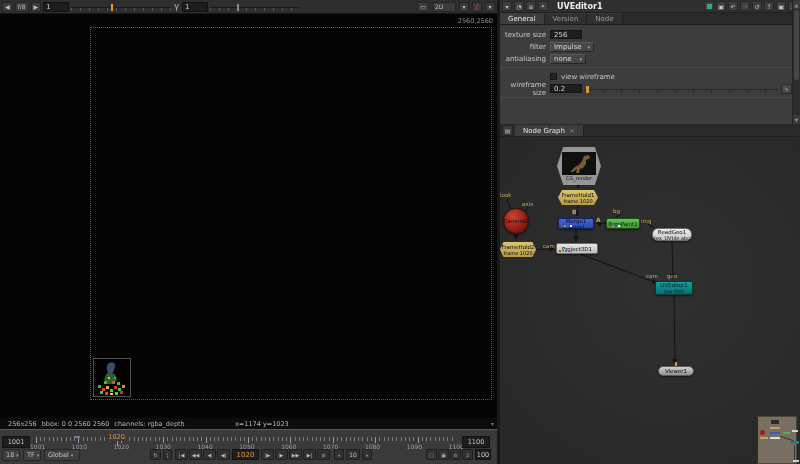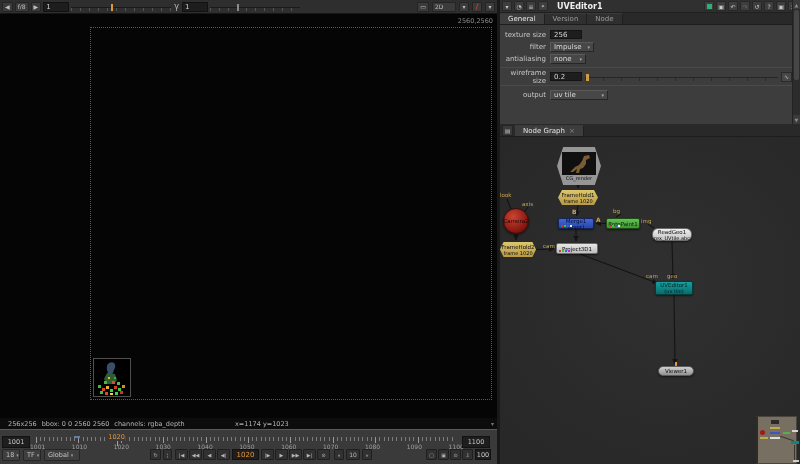--- a/index.html
+++ b/index.html
@@ -332,37 +332,35 @@
       </div>
       <div class="prow">
         <div class="plabel">antialiasing</div>
         <div class="pdd" style="width:36px;justify-content:space-between">
           <span>none</span>
           <span class="ar">▾</span>
         </div>
       </div>
       <div class="pdivider"></div>
       <div class="prow">
+        <div class="plabel"></div>
+        <div class="pcheck"></div>
+        <span style="font-size:7px;color:#c6c6c6">view wireframe</span>
+      </div>
+      <div class="prow">
         <div class="plabel">wireframe size</div>
         <div class="pinp" style="width:32px">0.2</div>
         <div id="wf-slider">
           <div class="track"></div>
           <div class="ticks"></div>
           <div class="thumb"></div>
         </div>
         <div class="curve-btn">∿</div>
       </div>
       <div class="pdivider"></div>
-      <div class="prow">
-        <div class="plabel">output</div>
-        <div class="pdd" style="width:58px;justify-content:space-between">
-          <span>uv tile</span>
-          <span class="ar">▾</span>
-        </div>
-      </div>
     </div>
 
     <div id="props-scroll">
       <div class="sarr">▲</div>
       <div class="sthumb"></div>
       <div class="sarr bottom">▼</div>
     </div>
   </div>
 
   <div id="nodegraph">

